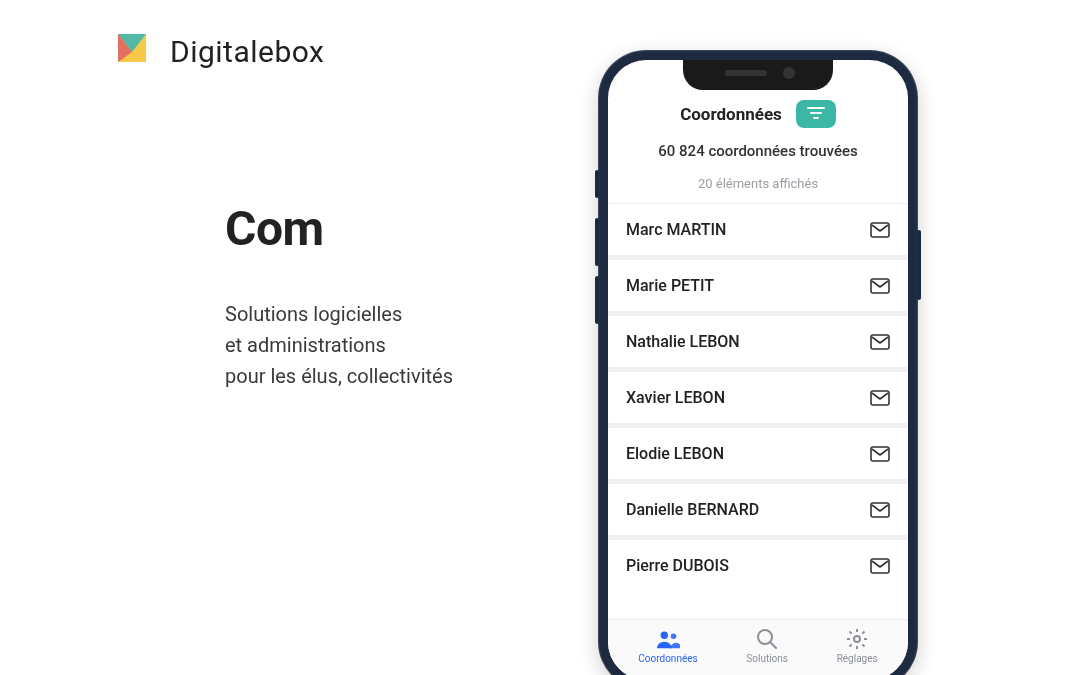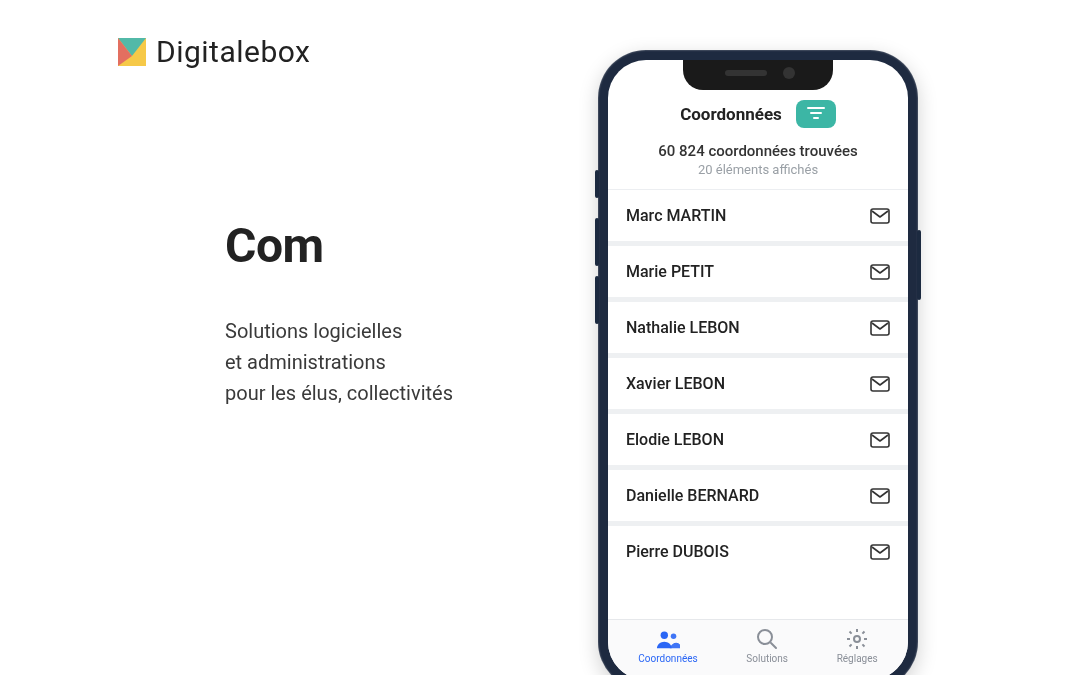--- a/index.html
+++ b/index.html
@@ -1,46 +1,46 @@
 <!DOCTYPE html>
 <html><head>
 <meta charset="utf-8">
 <style>
   * { box-sizing: border-box; margin: 0; padding: 0; }
   html, body { width: 1080px; height: 675px; background: #fff; font-family: -apple-system, BlinkMacSystemFont, "Segoe UI", Roboto, Helvetica, Arial, sans-serif; overflow: hidden; }
   .page { position: relative; width: 1080px; height: 675px; }
 
   
-  .brand { position: absolute; left: 118px; top: 34px; display: flex; align-items: center; gap: 10px; }
+  .brand { position: absolute; left: 118px; top: 34px; display: flex; gap: 24px; }
   .brand-logo { width: 28px; height: 28px; position: relative; }
   .brand-logo svg { display: block; }
   .brand-name { font-size: 30px; font-weight: 400; letter-spacing: 0.5px; color: #222; }
 
-  .hero { position: absolute; left: 225px; top: 217px; width: 340px; }
+  .hero { position: absolute; left: 225px; top: 200px; width: 340px; }
   .hero-title { font-size: 48px; font-weight: 700; color: #222; letter-spacing: -0.5px; }
   .hero-sub { margin-top: 42px; font-size: 20px; line-height: 1.55; color: #3a3a3a; font-weight: 400; }
 
   
   .phone { position: absolute; left: 598px; top: 50px; width: 320px; height: 640px; border-radius: 48px; background: #1e2a40; padding: 10px; box-shadow: 0 6px 20px rgba(0,0,0,0.18), inset 0 0 2px rgba(255,255,255,0.5); }
   .phone-screen { position: relative; width: 100%; height: 100%; border-radius: 38px; background: #fff; overflow: hidden; }
   .notch { position: absolute; top: 0; left: 50%; transform: translateX(-50%); width: 150px; height: 30px; background: #1a1a1a; border-bottom-left-radius: 20px; border-bottom-right-radius: 20px; z-index: 20; }
   .notch::before { content: ""; position: absolute; top: 10px; left: 42px; width: 42px; height: 6px; border-radius: 3px; background: #333; }
   .notch::after { content: ""; position: absolute; top: 7px; left: 100px; width: 12px; height: 12px; border-radius: 50%; background: #333; }
 
   .app { position: absolute; inset: 0; display: flex; flex-direction: column; }
 
   
   .app-top { padding-top: 40px; text-align: center; border-bottom: 1px solid #eceef1; }
   .topbar { display: flex; align-items: center; justify-content: center; gap: 14px; padding-bottom: 6px; }
   .topbar-title { font-size: 17px; font-weight: 700; color: #222; }
   .filter-btn { width: 40px; height: 28px; border-radius: 8px; background: #3cb6a5; display: flex; align-items: center; justify-content: center; cursor: pointer; }
   .filter-btn svg { stroke: #fff; }
   .counts { padding: 8px 12px 12px; }
   .counts-main { font-size: 15px; font-weight: 500; color: #333; }
-  .counts-sub { font-size: 13px; color: #9aa0a6; margin-top: 2px; }
+  .counts-sub { font-size: 13px; color: #9aa0a6; margin-top: 16px; }
 
   
   .list { flex: 1; overflow: hidden; background: #fff; }
   .row { padding: 16px 18px; display: flex; align-items: center; justify-content: space-between; }
   .row-name { font-size: 16px; color: #222; font-weight: 500; }
   .mail-icon { width: 20px; height: 16px; flex: 0 0 auto; }
   .mail-icon svg { display: block; }
   .sep { height: 5px; background: #eef0f2; }
 
   

